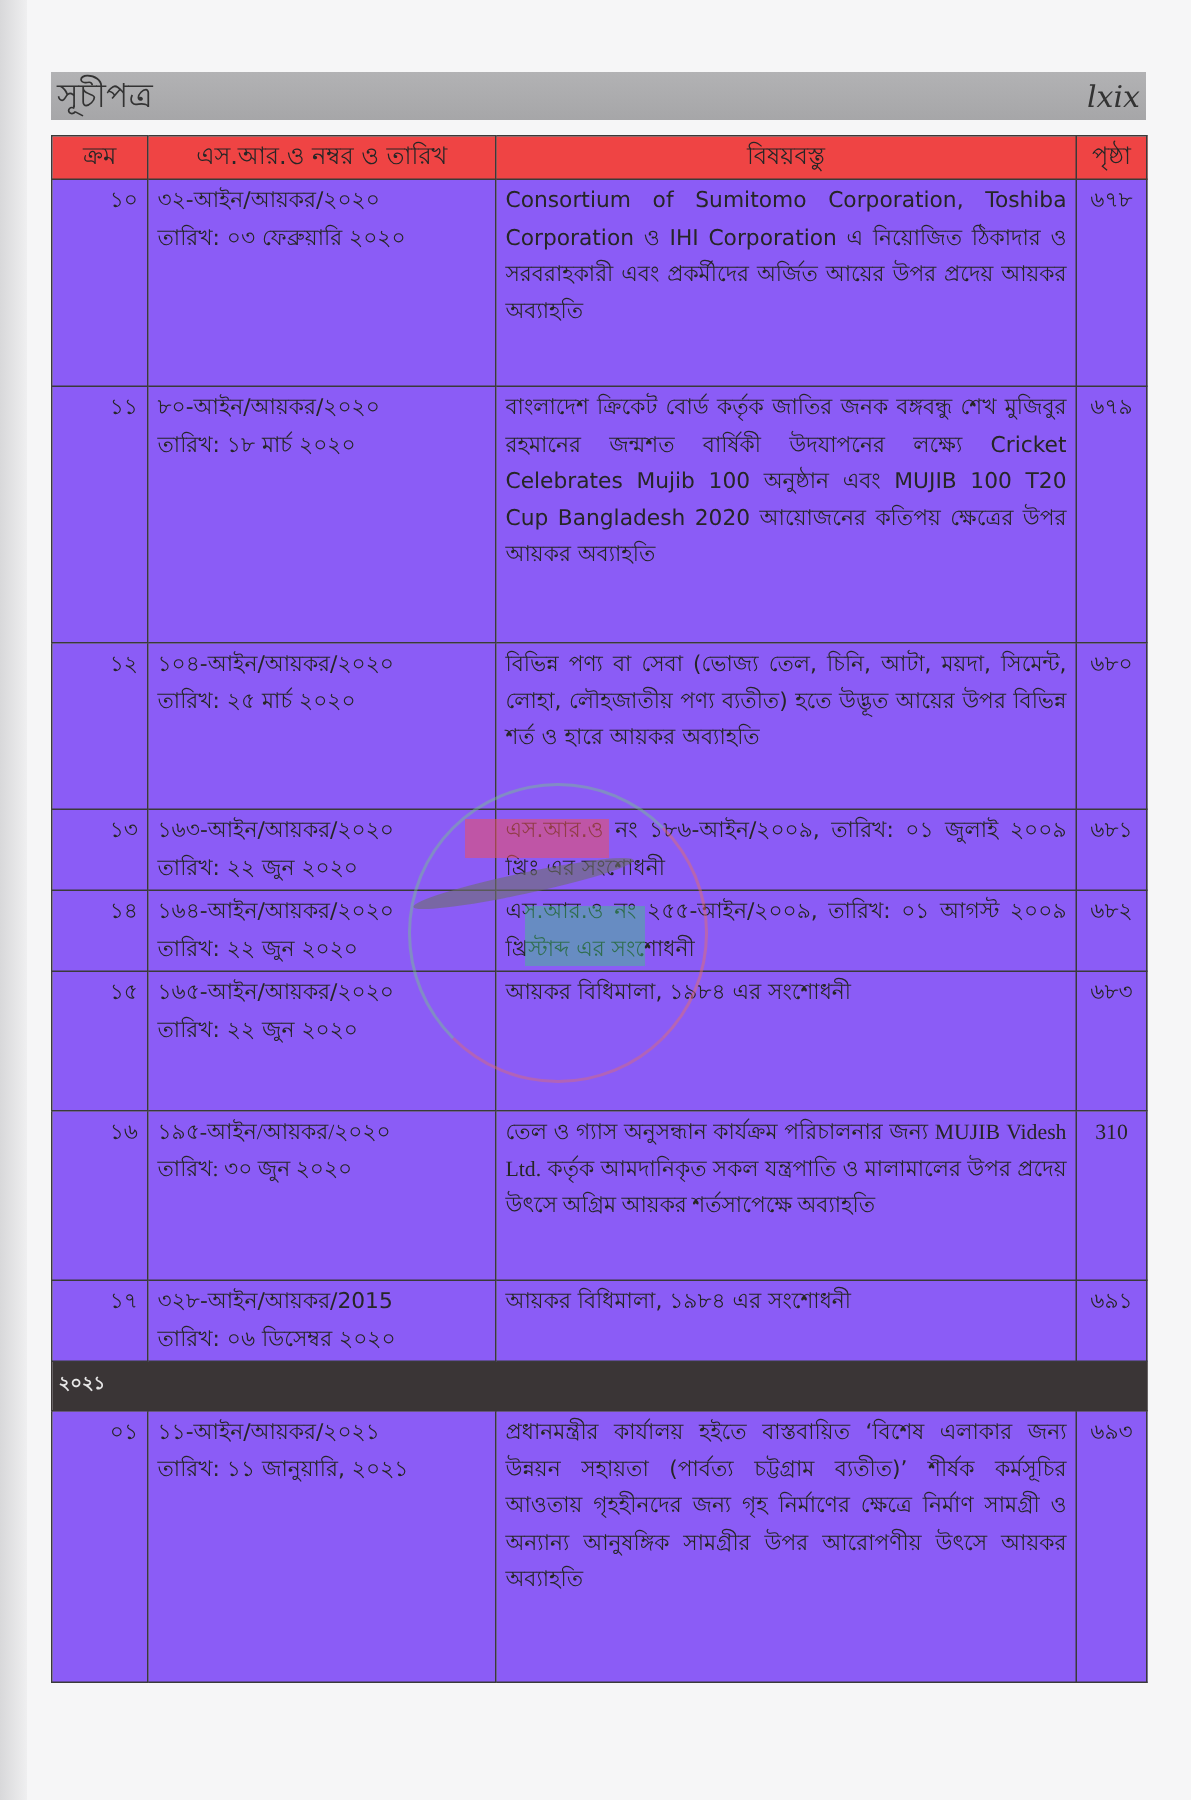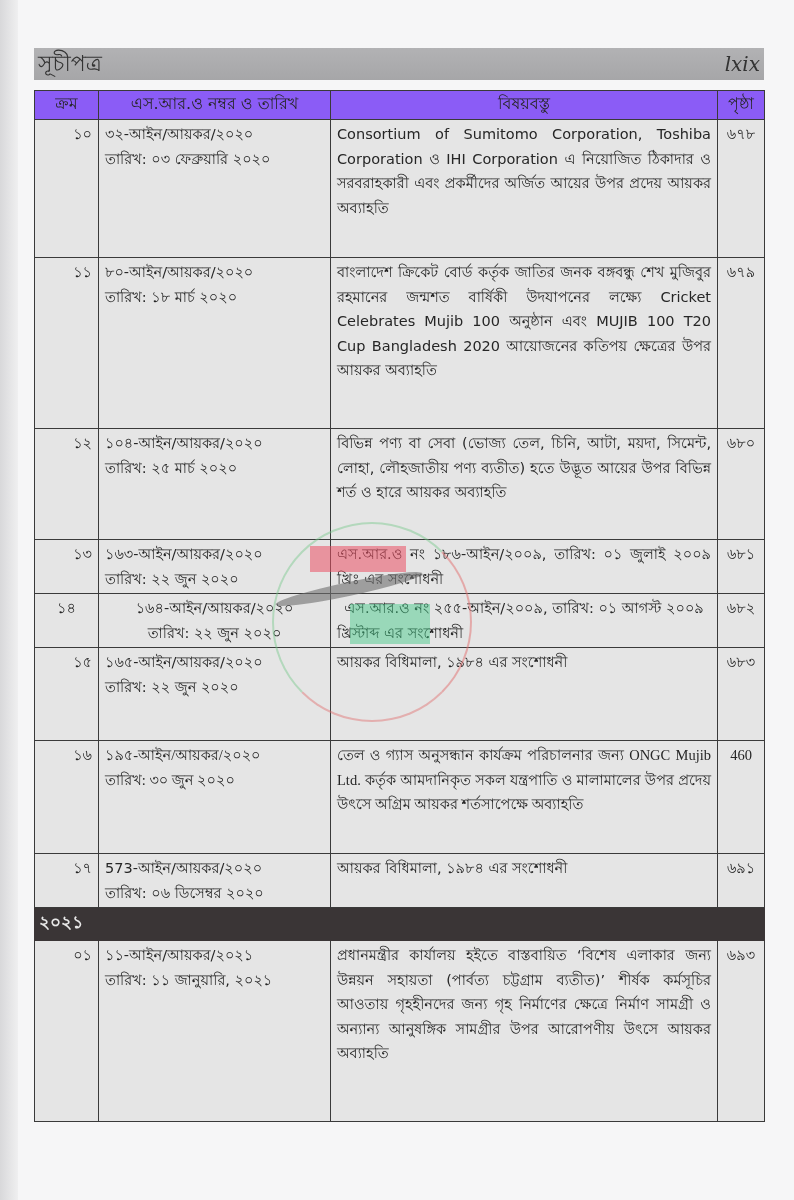--- a/index.html
+++ b/index.html
@@ -37,53 +37,53 @@
     width: 730px;
     border-collapse: collapse;
     table-layout: fixed;
     font-size: 14.5px;
     line-height: 24.5px;
   }
   table.toc th, table.toc td {
     border: 1.5px solid #3a3a3a;
     vertical-align: top;
     padding: 2px 6px;
-    background: #e5e5e5;
+    background: #8b5cf6;
   }
   table.toc thead th {
-    background: #8b5cf6;
+    background: #ef4444;
     font-weight: normal;
     font-size: 16px;
     height: 26px;
     padding: 1px 4px;
     text-align: center;
   }
   table.toc col.c-serial { width: 64px; }
   table.toc col.c-sro { width: 232px; }
   table.toc col.c-subject { width: 387px; }
   table.toc col.c-page { width: 47px; }
   td.serial { text-align: right; padding-right: 8px; }
   td.page { text-align: center; padding-left: 2px; padding-right: 2px; }
   td.subject { text-align: justify; text-align-last: left; }
   .sro-line { display: block; white-space: nowrap; }
   tr.year-band td {
     background: #3a3536;
     color: #e8e8e8;
     font-weight: bold;
-    font-size: 17px;
+    font-size: 12px;
     height: 28px;
     padding: 2px 4px;
     border-color: #3a3536;
   }
   
   tr.r10 td { height: 133px; }
   tr.r11 td { height: 166px; }
   tr.r12 td { height: 106px; }
   tr.r13 td { height: 32px; }
-  tr.r14 td { height: 32px; text-align: center; }
+  tr.r14 td { height: 32px; }
   tr.r15 td { height: 88px; }
   tr.r16 td { height: 108px; font-family: Liberation Serif, serif; }
   tr.r17 td { height: 48px; }
   tr.r18 td { height: 52px; }
   tr.r01 td { height: 176px; margin-top: 36px; }
 
   
   .watermark {
     position: absolute; left: 272px; top: 522px;
     width: 196px; height: 196px;
@@ -194,28 +194,28 @@
       <td class="subject">আয়কর বিধিমালা, ১৯৮৪ এর সংশোধনী</td>
       <td class="page">৬৮৩</td>
     </tr>
 
     <tr class="r16">
       <td class="serial">১৬</td>
       <td>
         <span class="sro-line">১৯৫-আইন/আয়কর/২০২০</span>
         <span class="sro-line">তারিখ: ৩০ জুন ২০২০</span>
       </td>
-      <td class="subject">তেল ও গ্যাস অনুসন্ধান কার্যক্রম পরিচালনার জন্য ONGC Mujib Ltd. কর্তৃক আমদানিকৃত সকল যন্ত্রপাতি ও মালামালের উপর প্রদেয় উৎসে অগ্রিম আয়কর শর্তসাপেক্ষে অব্যাহতি</td>
-      <td class="page">460</td>
+      <td class="subject">তেল ও গ্যাস অনুসন্ধান কার্যক্রম পরিচালনার জন্য MUJIB Videsh Ltd. কর্তৃক আমদানিকৃত সকল যন্ত্রপাতি ও মালামালের উপর প্রদেয় উৎসে অগ্রিম আয়কর শর্তসাপেক্ষে অব্যাহতি</td>
+      <td class="page">310</td>
     </tr>
 
     <tr class="r17">
       <td class="serial">১৭</td>
       <td>
-        <span class="sro-line">573-আইন/আয়কর/২০২০</span>
+        <span class="sro-line">৩২৮-আইন/আয়কর/2015</span>
         <span class="sro-line">তারিখ: ০৬ ডিসেম্বর ২০২০</span>
       </td>
       <td class="subject">আয়কর বিধিমালা, ১৯৮৪ এর সংশোধনী</td>
       <td class="page">৬৯১</td>
     </tr>
 
 
     <tr class="year-band">
       <td colspan="4">২০২১</td>
     </tr>

